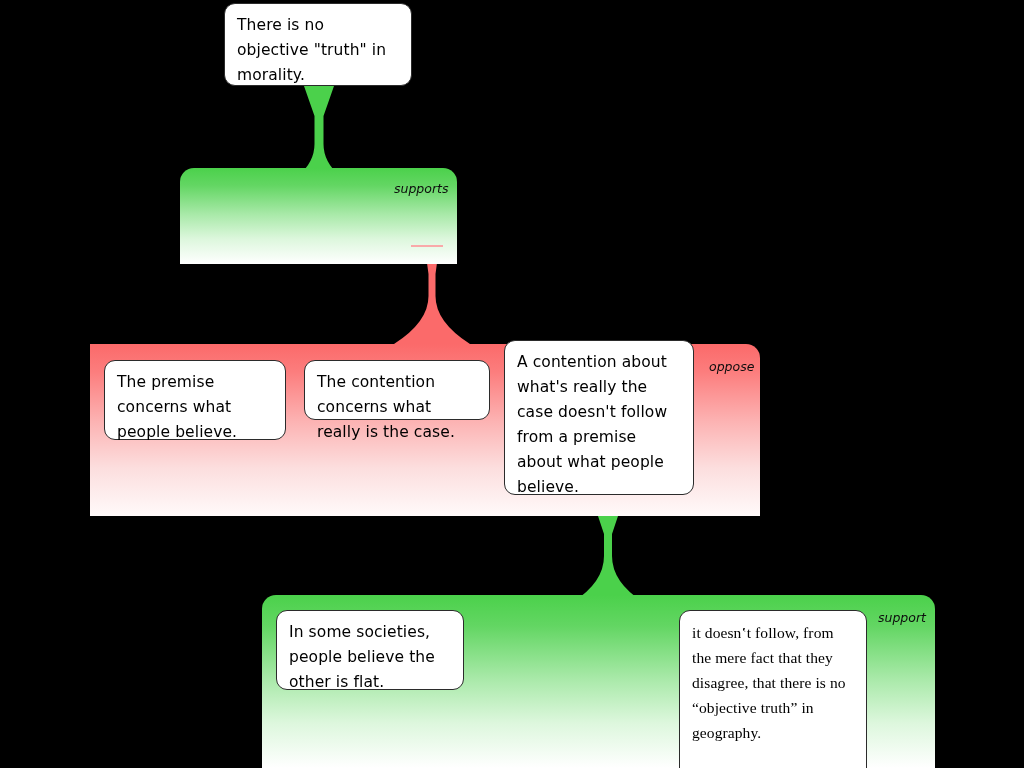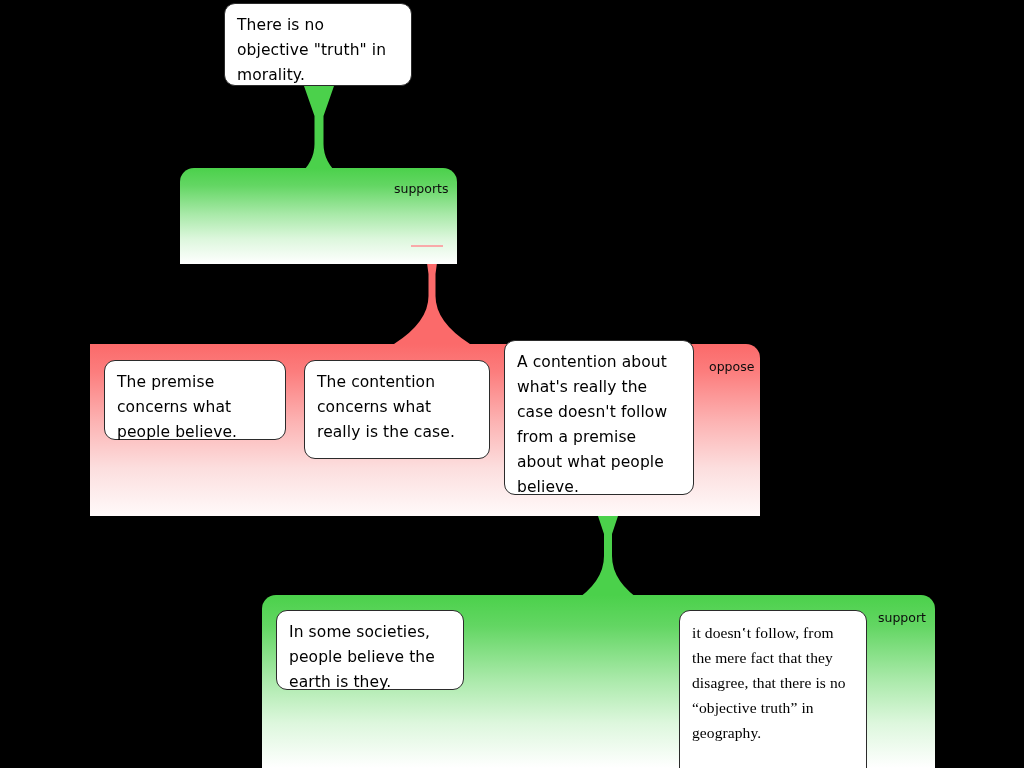--- a/index.html
+++ b/index.html
@@ -45,20 +45,21 @@
   .group.red {
     background: linear-gradient(to bottom, #fb6a6a 0%, #fc7d7d 16%, #fcb1b1 44%, #fcdede 72%, #fffafa 100%);
   }
   .group-label {
     position: absolute;
     font-size: 12.5px;
     line-height: 14px;
     color: #0d0d0d;
     z-index: 7;
     white-space: nowrap;
+    font-style: italic;
   }
 
   
   .connector {
     position: absolute;
     z-index: 2;
   }
   .connector svg { display: block; }
 
   
@@ -97,25 +98,25 @@
   <div class="group green" style="left:180px; top:168px; width:277px; height:96px; border-radius:14px 14px 0 0;"></div>
   <div class="group-label" style="left:394px; top:182px;">supports</div>
 
   <div class="stub-bar" style="left:411px; top:245px; width:32px;"></div>
 
   <div class="group red" style="left:90px; top:344px; width:670px; height:172px; border-radius:0 14px 0 0;"></div>
   <div class="group-label" style="left:709px; top:360px;">oppose</div>
 
   <div class="claim" style="left:104px; top:360px; width:182px; height:80px;">The premise concerns what people believe.</div>
 
-  <div class="claim" style="left:304px; top:360px; width:186px; height:99px;padding-left:12px;">The contention concerns what really is the case.</div>
+  <div class="claim" style="left:304px; top:360px; width:186px; height:60px;padding-left:12px;">The contention concerns what really is the case.</div>
 
   <div class="claim" style="left:504px; top:340px; width:190px; height:155px;">A contention about what's really the case doesn't follow from a premise about what people believe.</div>
 
   <div class="group green" style="left:262px; top:595px; width:673px; height:173px; border-radius:14px 14px 0 0;"></div>
   <div class="group-label" style="left:878px; top:611px;">support</div>
 
-  <div class="claim" style="left:276px; top:610px; width:188px; height:80px;">In some societies, people believe the earth is they.</div>
+  <div class="claim" style="left:276px; top:610px; width:188px; height:80px;">In some societies, people believe the other is flat.</div>
 
 
   <div class="claim" style="left:679px; top:610px; width:188px; height:194px;font-family:Liberation Serif, serif;">it doesn‛t follow, from the mere fact that they disagree, that there is no “objective truth” in geography.</div>
 
 </div>
 
 </body></html>

